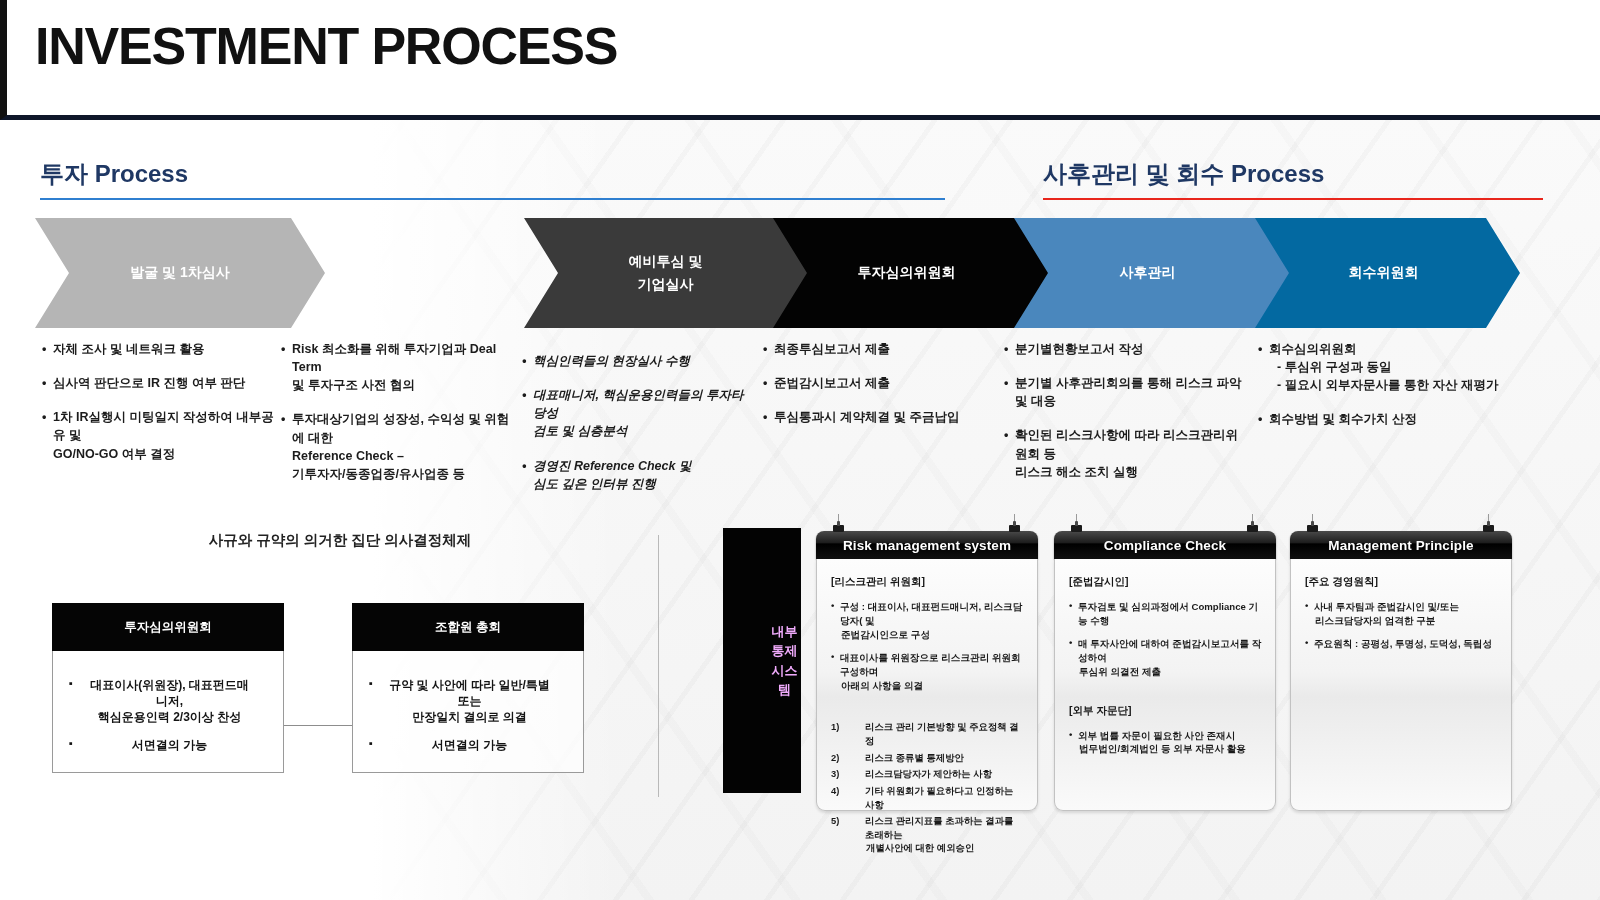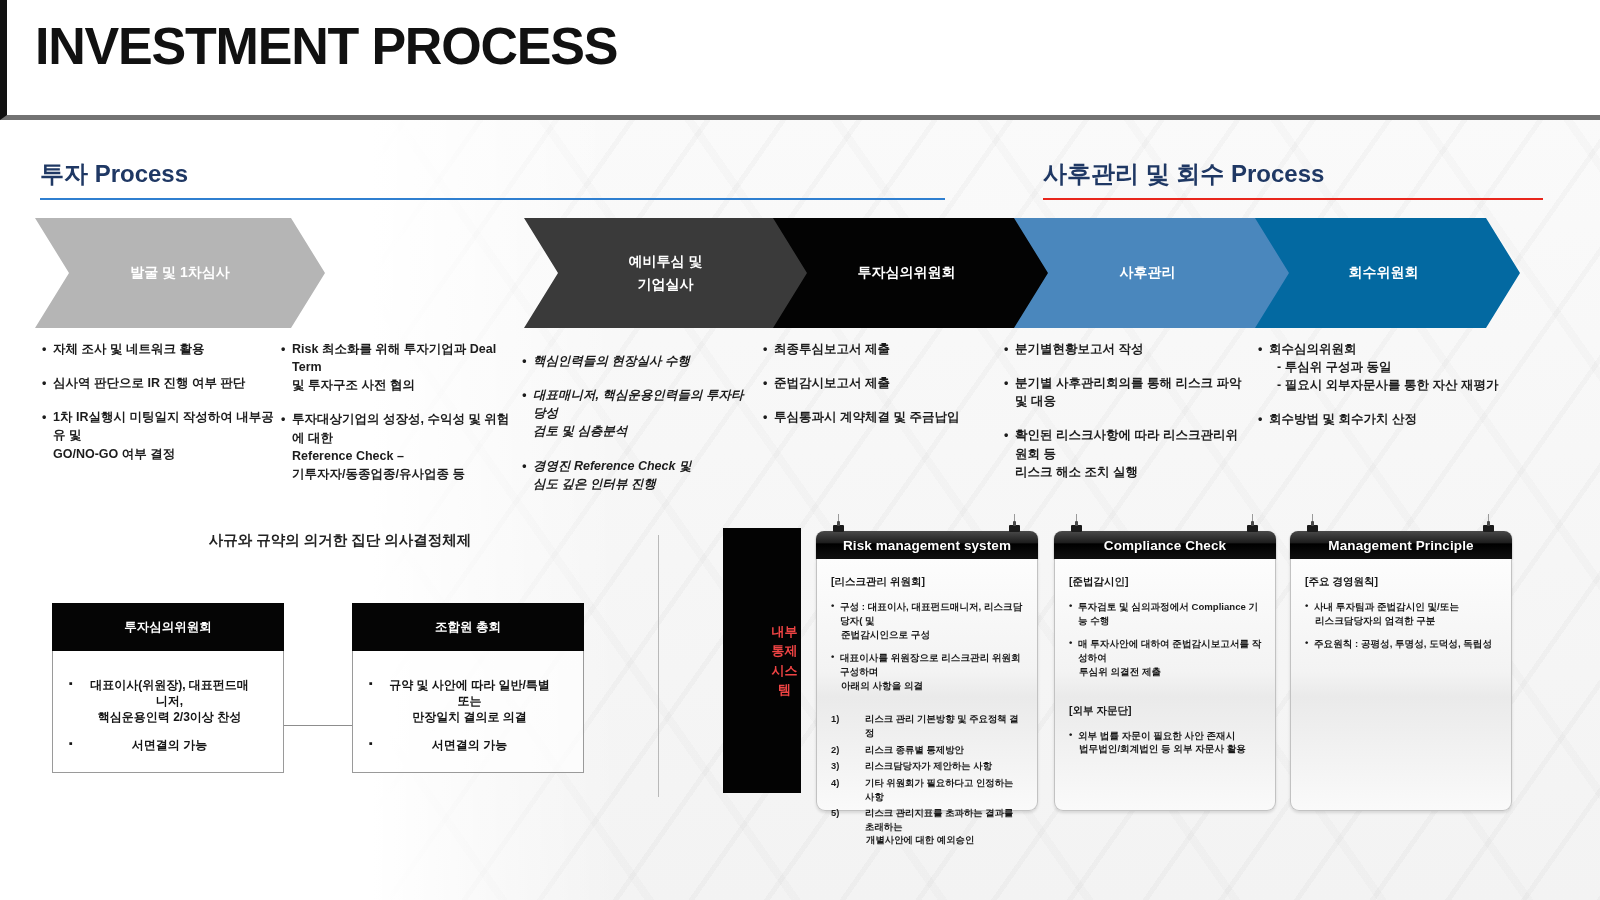--- a/index.html
+++ b/index.html
@@ -37,21 +37,21 @@
     position: absolute; left: 0; top: 0; width: 620px; height: 900px;
     background: linear-gradient(90deg,#fff 0%,#fff 60%,rgba(255,255,255,0) 100%);
     z-index: 1;
   }
 
   
   .header {
     position: absolute; left: 0; top: 0; width: 1600px; height: 120px;
     background: #ffffff;
     border-left: 7px solid #111;
-    border-bottom: 5px solid #737373;
+    border-bottom: 5px solid #0f172a;
     z-index: 5;
   }
   .header-title {
     position: absolute; left: 28px; top: 16px;
     font-size: 52px; font-weight: 700; letter-spacing: -1.2px;
     color: #111;
     font-family: "Liberation Sans", sans-serif;
   }
 
   
@@ -104,21 +104,21 @@
   }
   .org-box .body ul { list-style: none; }
   .org-box .body li { position: relative; padding-left: 16px; margin-bottom: 11px; font-size: 12px; font-weight: 600; line-height: 1.35; color: #141414; }
   .org-box .body li::before { content: "▪"; position: absolute; left: 0; top: -1px; font-size: 11px; }
 
   .org-connector { position: absolute; z-index: 5; border-top: 1px solid #8d8d8d; }
   .divider-v { position: absolute; z-index: 6; width: 1px; background: #b9b9b9; }
 
   
   .icbar {
-    position: absolute; z-index: 6; background: #030303; color: #ef4444;
+    position: absolute; z-index: 6; background: #030303; color: #f0abfc;
     display: flex; align-items: center; justify-content: center; text-align: center;
     font-size: 13px; font-weight: 600; line-height: 1.5; padding-left: 45px;
   }
 
   
   .panel { position: absolute; z-index: 6; }
   .panel .pins { position: absolute; top: -17px; left: 0; width: 100%; height: 20px; }
   .pin { position: absolute; width: 18px; height: 20px; }
   .pin .wire { position: absolute; left: 8px; top: 0; width: 1px; height: 13px; background: #9a9a9a; }
   .pin .head { position: absolute; left: 3px; top: 11px; width: 11px; height: 7px; background: #1b1b1b; border-radius: 1px; }
@@ -135,21 +135,21 @@
     border: 1px solid #c2c2c2; border-top: none; border-radius: 0 0 9px 9px;
     background: linear-gradient(180deg,#fdfdfd 0%,#f3f3f3 45%,#eaeaea 55%,#fafafa 100%);
     height: 252px; padding: 16px 12px 0 14px;
     box-shadow: 0 2px 3px rgba(0,0,0,0.12);
   }
   .panel .grp-title { font-size: 10.5px; font-weight: 700; color: #161616; margin-bottom: 11px; }
   .panel ul { list-style: none; }
   .panel li { position: relative; padding-left: 9px; margin-bottom: 9px; font-size: 9.6px; line-height: 1.45; font-weight: 600; color: #1a1a1a; }
   .panel li::before { content: "•"; position: absolute; left: 0; top: -1px; }
   .panel li .cont { display: block; padding-left: 1px; }
-  .panel ol { list-style: none; margin-top: 20px; }
+  .panel ol { list-style: none; margin-top: 28px; }
   .panel ol li { padding-left: 34px; margin-bottom: 3px; font-size: 9.4px; }
   .panel ol li::before { content: attr(data-num); position: absolute; left: 0; top: 0; font-weight: 600; }
   .panel ol li .cont { display: block; }
   .panel .spacer { height: 16px; }
 </style>
 </head>
 <body>
 
 <div class="bg-texture"></div>
 <div class="bg-fade-left"></div>

